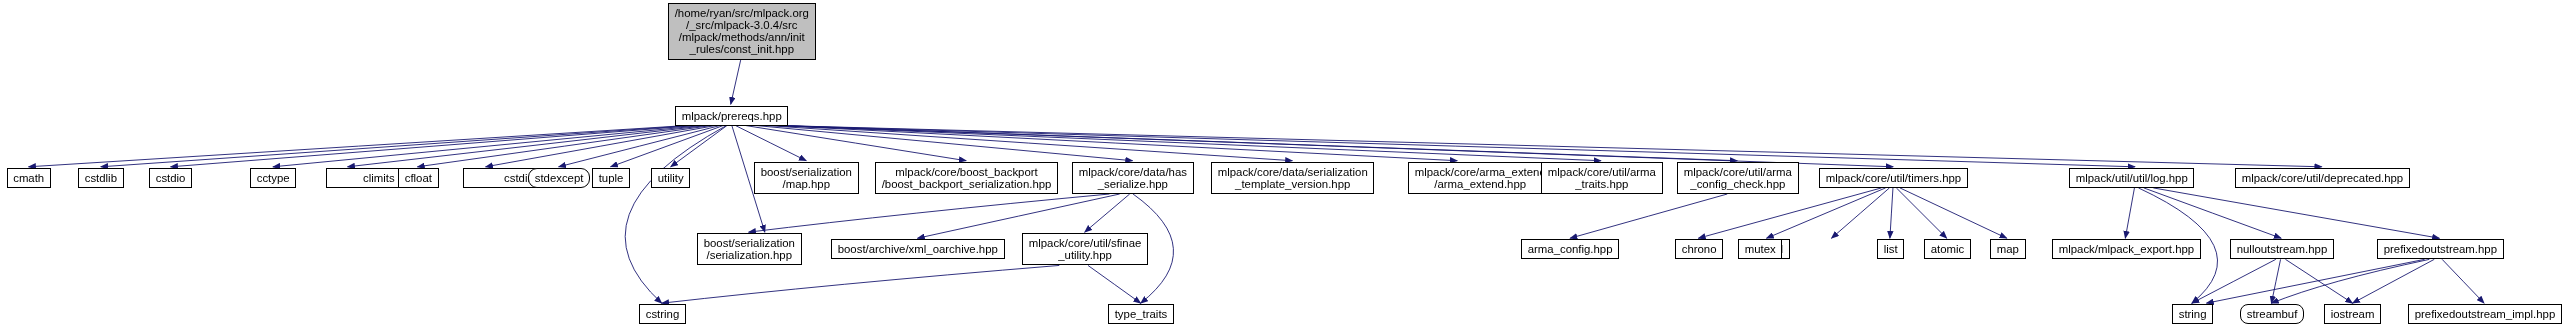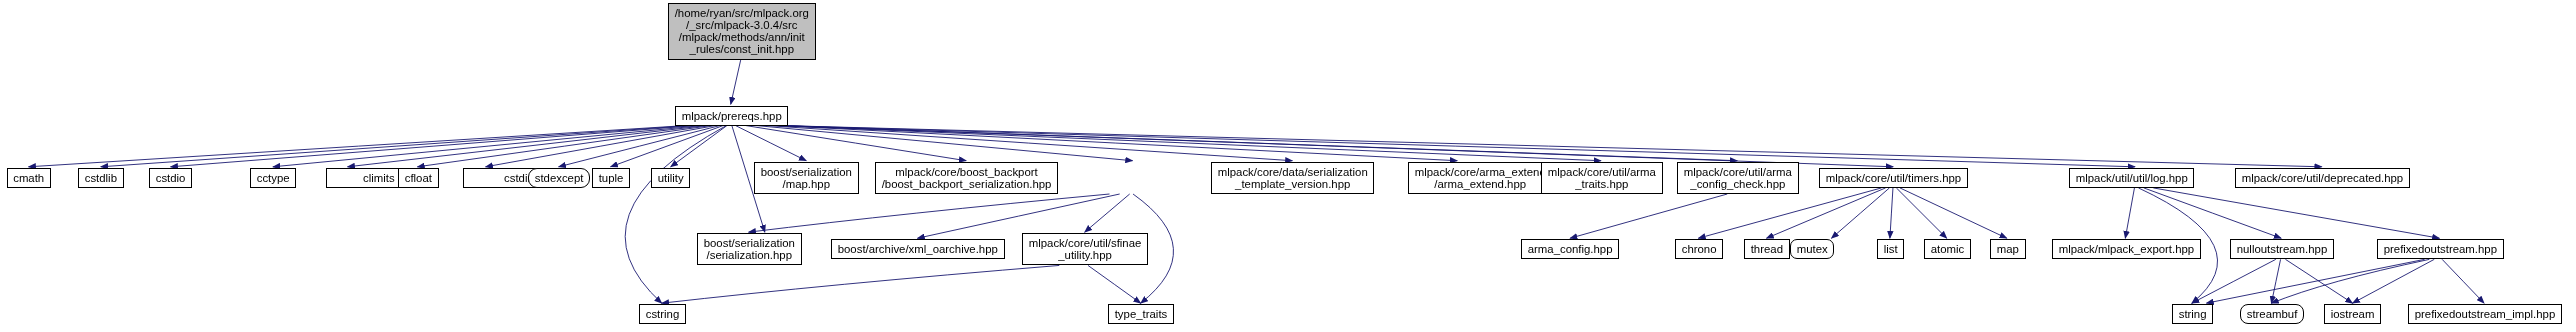--- a/index.html
+++ b/index.html
@@ -118,40 +118,42 @@
     <div class="node" style="left: 326px; top: 168px; padding-left: 36px;">climits</div>
     <div class="node" style="left: 398px; top: 168px;">cfloat</div>
     <div class="node" style="left: 463px; top: 168px; padding-left: 40px;">cstdint</div>
     <div class="node" style="left: 528px; top: 168px; border-radius: 9px;">stdexcept</div>
     <div class="node" style="left: 592px; top: 168px;">tuple</div>
     <div class="node" style="left: 651px; top: 168px;">utility</div>
     <div class="node" style="left: 754px; top: 162px;">boost/serialization
 /map.hpp</div>
     <div class="node linked" style="left: 875px; top: 162px;">mlpack/core/boost_backport
 /boost_backport_serialization.hpp</div>
+    <div class="node linked" style="left: 1072px; top: 162px;">mlpack/core/data/has
+_serialize.hpp</div>
     <div class="node linked" style="left: 1211px; top: 162px;">mlpack/core/data/serialization
 _template_version.hpp</div>
     <div class="node linked" style="left: 1386px; top: 162px; margin-left: 22px;">mlpack/core/arma_extend
 /arma_extend.hpp</div>
     <div class="node linked" style="left: 1541px; top: 162px;">mlpack/core/util/arma
 _traits.hpp</div>
     <div class="node linked" style="left: 1677px; top: 162px;">mlpack/core/util/arma
 _config_check.hpp</div>
     <div class="node linked" style="left: 1819px; top: 168px;">mlpack/core/util/timers.hpp</div>
     <div class="node linked" style="left: 2069px; top: 168px;">mlpack/util/util/log.hpp</div>
     <div class="node linked" style="left: 2235px; top: 168px;">mlpack/core/util/deprecated.hpp</div>
     <div class="node" style="left: 697px; top: 233px;">boost/serialization
 /serialization.hpp</div>
     <div class="node" style="left: 831px; top: 239px;">boost/archive/xml_oarchive.hpp</div>
     <div class="node linked" style="left: 1022px; top: 233px;">mlpack/core/util/sfinae
 _utility.hpp</div>
     <div class="node linked" style="left: 1521px; top: 239px;">arma_config.hpp</div>
     <div class="node" style="left: 1675px; top: 239px;">chrono</div>
     <div class="node" style="left: 1744px; top: 239px;">thread</div>
-    <div class="node" style="left: 1790px; top: 239px; border-radius: 7px;">mutex</div>
+    <div class="node" style="left: 1738px; top: 239px;">mutex</div>
     <div class="node" style="left: 1877px; top: 239px;">list</div>
     <div class="node" style="left: 1924px; top: 239px;">atomic</div>
     <div class="node" style="left: 1990px; top: 239px;">map</div>
     <div class="node linked" style="left: 2052px; top: 239px;">mlpack/mlpack_export.hpp</div>
     <div class="node linked" style="left: 2230px; top: 239px;">nulloutstream.hpp</div>
     <div class="node linked" style="left: 2377px; top: 239px;">prefixedoutstream.hpp</div>
     <div class="node" style="left: 639px; top: 304px;">cstring</div>
     <div class="node" style="left: 1108px; top: 304px;">type_traits</div>
     <div class="node" style="left: 2172px; top: 304px;">string</div>
     <div class="node" style="left: 2240px; top: 304px; border-radius: 8px;">streambuf</div>

